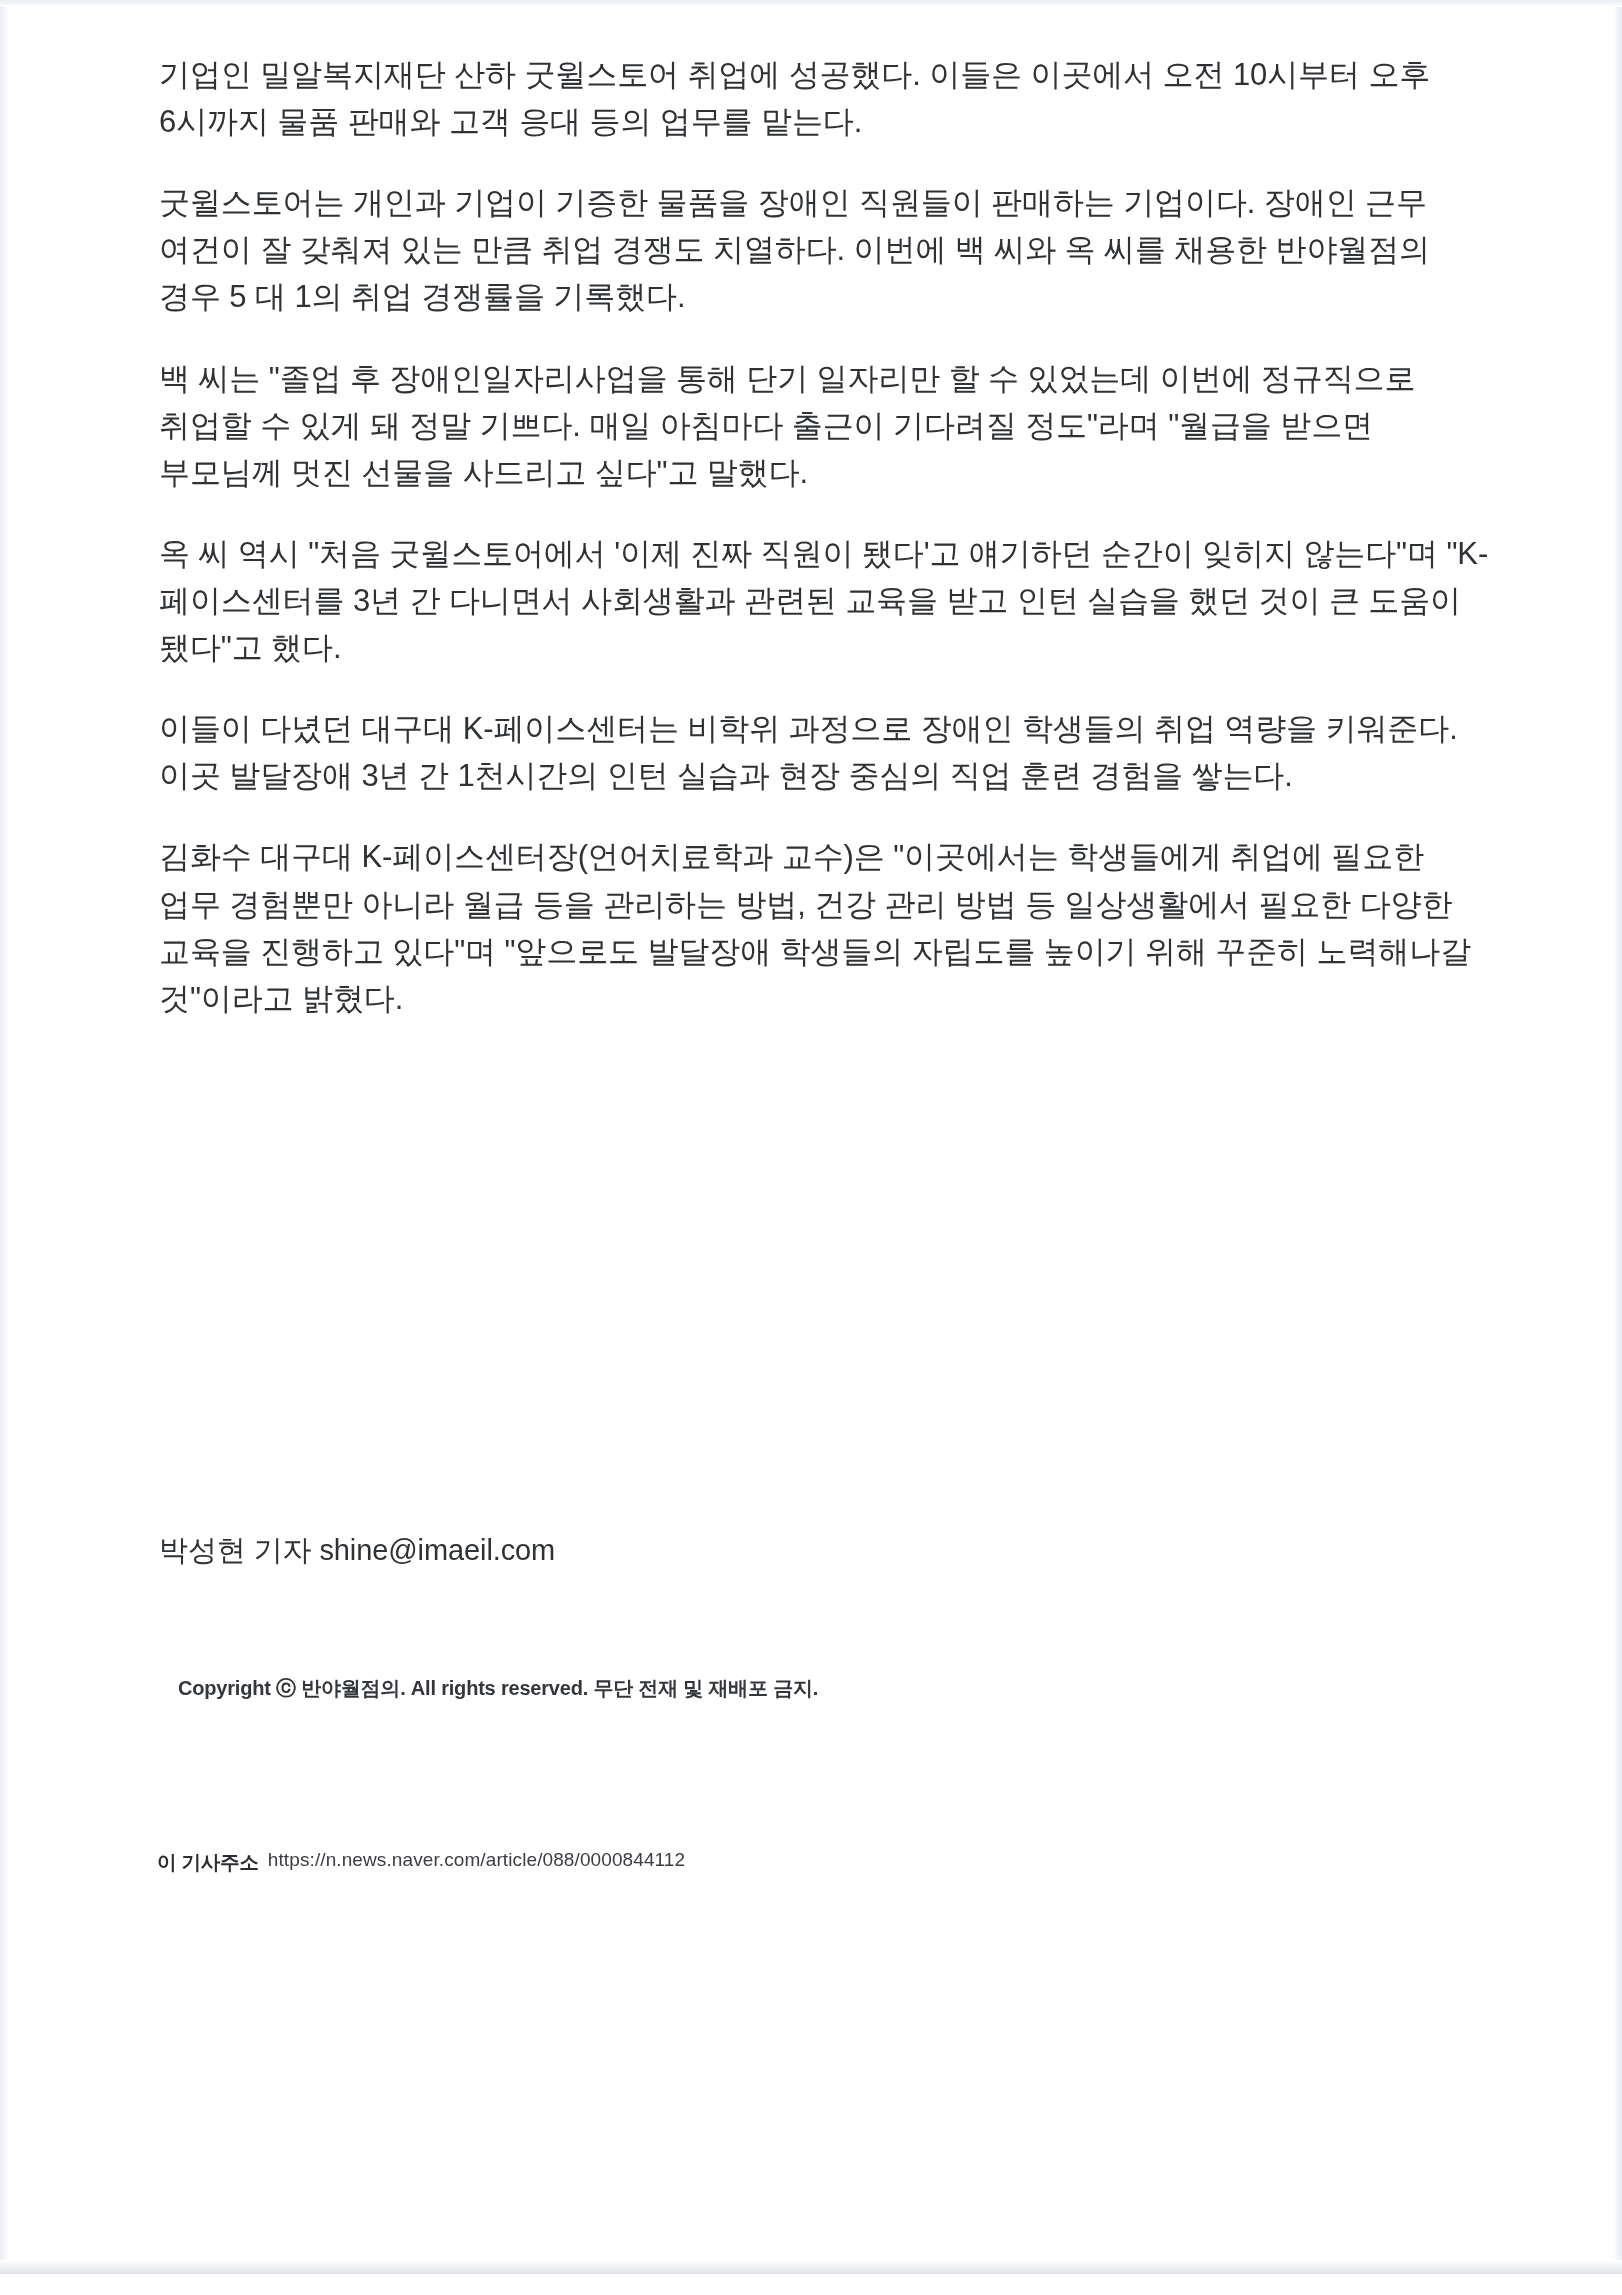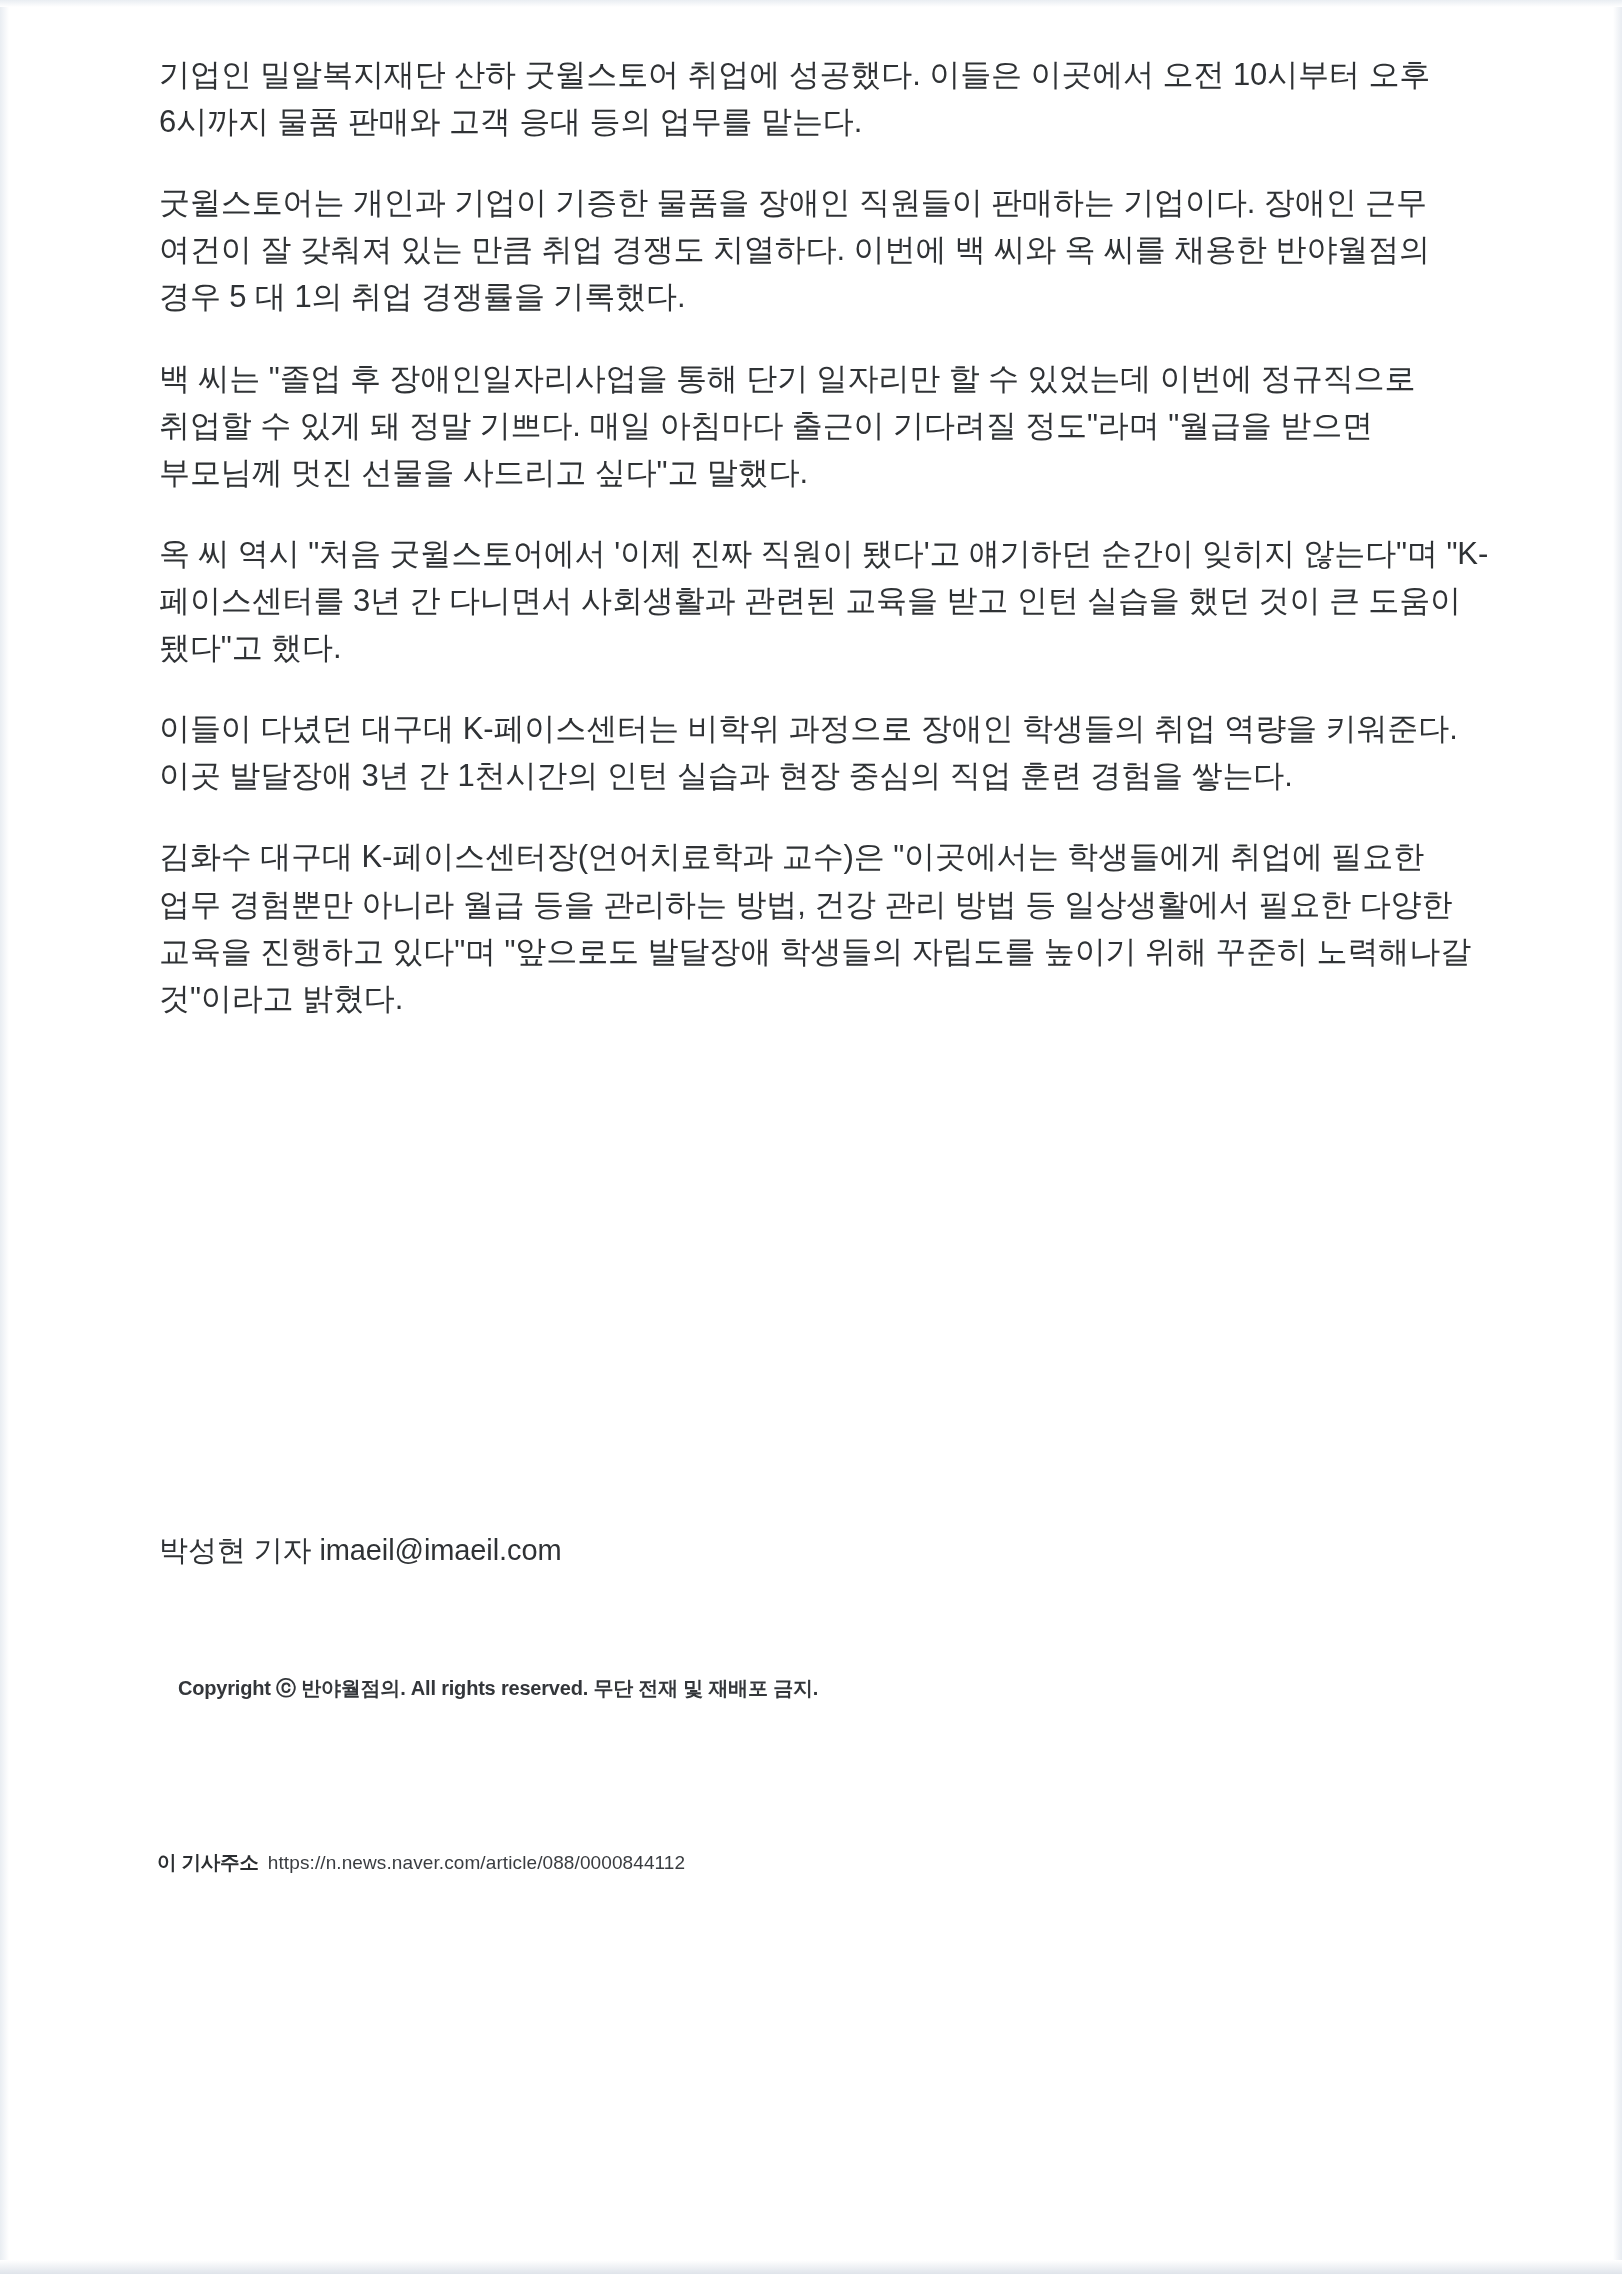--- a/index.html
+++ b/index.html
@@ -77,21 +77,21 @@
     color: #33363a;
     letter-spacing: -0.2px;
     font-weight: 600;
   }
 
   .source-line {
     position: absolute;
     left: 157px;
     top: 1849px;
     display: flex;
-    align-items: center;
+    align-items: flex-start;
     gap: 9.2px;
   }
   .source-label {
     font-size: 19.6px;
     font-weight: 700;
     color: #2b2e31;
     letter-spacing: -0.3px;
   }
   .source-url {
     font-size: 19px;
@@ -110,21 +110,21 @@
 
   <div class="article">
     <p class="para">기업인 밀알복지재단 산하 굿윌스토어 취업에 성공했다. 이들은 이곳에서 오전 10시부터 오후 6시까지 물품 판매와 고객 응대 등의 업무를 맡는다.</p>
     <p class="para">굿윌스토어는 개인과 기업이 기증한 물품을 장애인 직원들이 판매하는 기업이다. 장애인 근무 여건이 잘 갖춰져 있는 만큼 취업 경쟁도 치열하다. 이번에 백 씨와 옥 씨를 채용한 반야월점의 경우 5 대 1의 취업 경쟁률을 기록했다.</p>
     <p class="para">백 씨는 "졸업 후 장애인일자리사업을 통해 단기 일자리만 할 수 있었는데 이번에 정규직으로 취업할 수 있게 돼 정말 기쁘다. 매일 아침마다 출근이 기다려질 정도"라며 "월급을 받으면 부모님께 멋진 선물을 사드리고 싶다"고 말했다.</p>
     <p class="para">옥 씨 역시 "처음 굿윌스토어에서 '이제 진짜 직원이 됐다'고 얘기하던 순간이 잊히지 않는다"며 "K-페이스센터를 3년 간 다니면서 사회생활과 관련된 교육을 받고 인턴 실습을 했던 것이 큰 도움이 됐다"고 했다.</p>
     <p class="para">이들이 다녔던 대구대 K-페이스센터는 비학위 과정으로 장애인 학생들의 취업 역량을 키워준다. 이곳 발달장애 3년 간 1천시간의 인턴 실습과 현장 중심의 직업 훈련 경험을 쌓는다.</p>
     <p class="para">김화수 대구대 K-페이스센터장(언어치료학과 교수)은 "이곳에서는 학생들에게 취업에 필요한 업무 경험뿐만 아니라 월급 등을 관리하는 방법, 건강 관리 방법 등 일상생활에서 필요한 다양한 교육을 진행하고 있다"며 "앞으로도 발달장애 학생들의 자립도를 높이기 위해 꾸준히 노력해나갈 것"이라고 밝혔다.</p>
   </div>
 
-  <div class="byline">박성현 기자 imaeil@imaeil.com</div>
+  <div class="byline">박성현 기자 shine@imaeil.com</div>
 
   <div class="copyright">Copyright ⓒ 반야월점의. All rights reserved. 무단 전재 및 재배포 금지.</div>
 
   <div class="source-line">
     <span class="source-label">이 기사주소</span>
     <span class="source-url">https://n.news.naver.com/article/088/0000844112</span>
   </div>
 </div>
 
 

